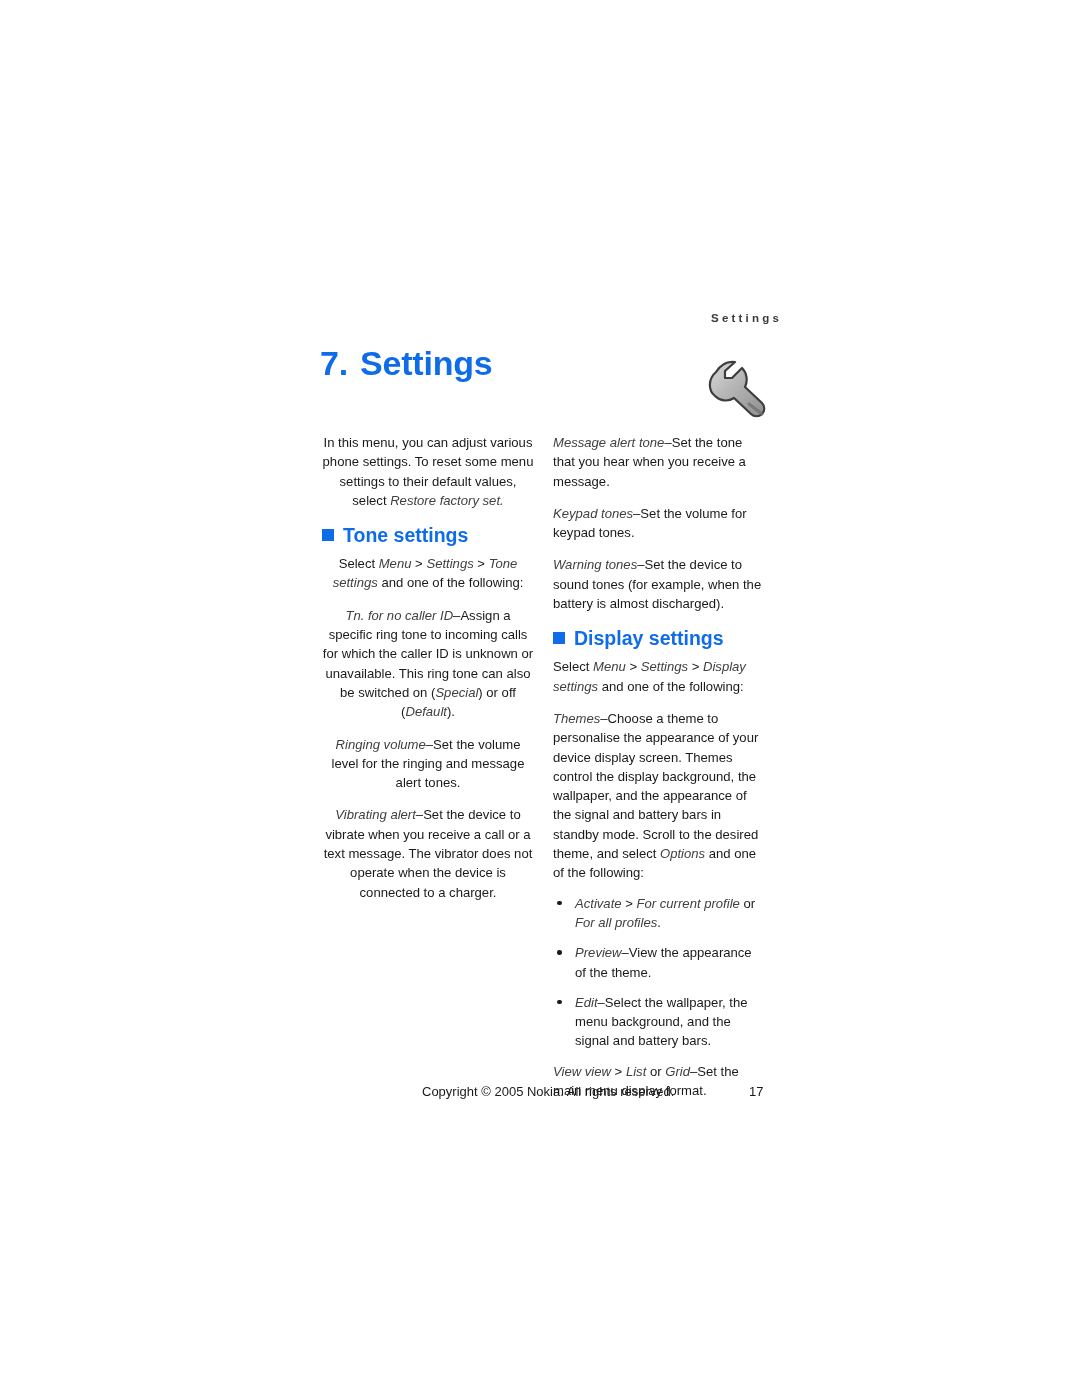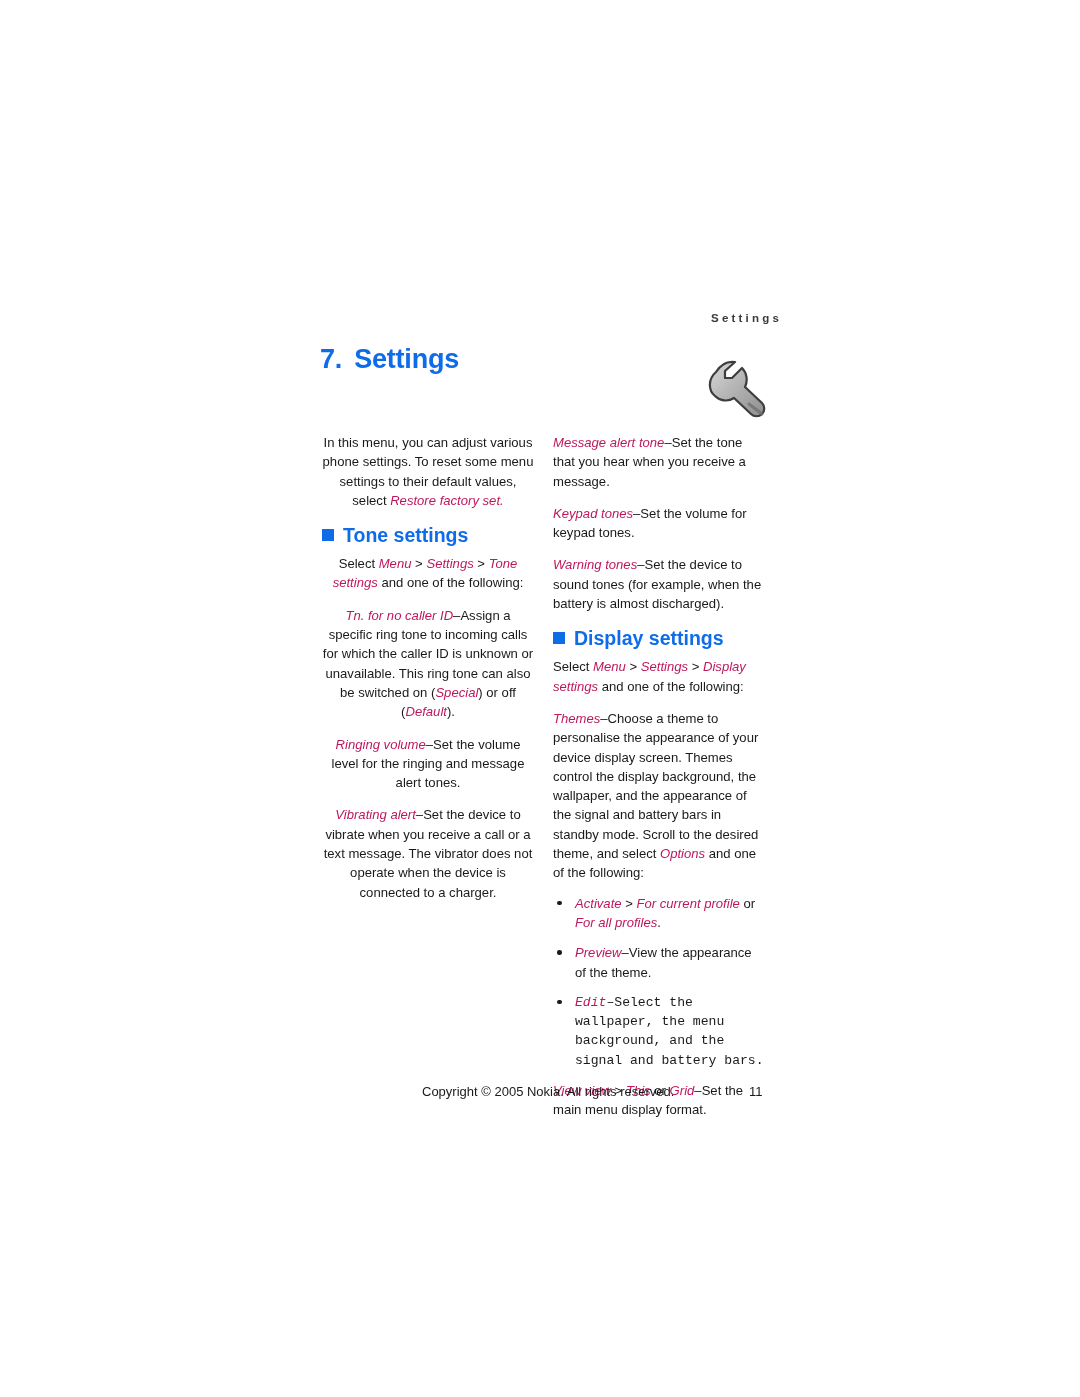--- a/index.html
+++ b/index.html
@@ -34,21 +34,21 @@
     font-weight: bold;
     letter-spacing: 3.2px;
     color: #3a3a3a;
   }
 
   
   .chapter-title {
     position: absolute;
     left: 320px;
     top: 328px;
-    font-size: 27px;
+    font-size: 34px;
     font-weight: bold;
     color: #0f6ce8;
     letter-spacing: -0.2px;
   }
   .chapter-num { margin-right: 12px; }
 
   .chapter-icon {
     position: absolute;
     left: 694px;
     top: 340px;
@@ -71,21 +71,21 @@
 
   p.para {
     margin: 0 0 13px 0;
   }
   p.tight {
     margin: 0 0 11px 0;
   }
 
   
   .g {            
-    color: #be185d;
+    color: #404040;
     font-style: italic;
   }
   .lnk {          
     color: #2f7ed8;
   }
   .sep {          
     font-style: normal;
     color: #1a1a1a;
   }
 
@@ -113,21 +113,21 @@
   ul.bullets {
     list-style: none;
     margin: 0 0 11px 0;
     padding: 0;
   }
   ul.bullets li {
     position: relative;
     padding-left: 22px;
     margin-bottom: 11px;
   }
-  ul.bullets li:last-child { margin-bottom: 0; font-family: Liberation Mono, monospace; }
+  ul.bullets li:last-child { margin-bottom: 0; }
   ul.bullets li .dot {
     position: absolute;
     left: 4px;
     top: 7px;
     width: 4.5px;
     height: 4.5px;
     border-radius: 50%;
     background: #1a1a1a;
   }
 
@@ -227,22 +227,22 @@
         <span class="dot"></span><span class="g">Activate</span><span class="sep"> &gt; </span><span class="g">For current profile</span><span> or </span><span class="g">For all profiles</span><span>.</span>
       </li>
       <li>
         <span class="dot"></span><span class="g">Preview</span><span>–View the appearance of the theme.</span>
       </li>
       <li>
         <span class="dot"></span><span class="g">Edit</span><span>–Select the wallpaper, the menu background, and the signal and battery bars.</span>
       </li>
     </ul>
 
-    <p class="para"><span class="g">View view</span><span class="sep"> &gt; </span><span class="g">This</span><span> or </span><span class="g">Grid</span><span>–Set the main menu display format.</span></p>
+    <p class="para"><span class="g">View view</span><span class="sep"> &gt; </span><span class="g">List</span><span> or </span><span class="g">Grid</span><span>–Set the main menu display format.</span></p>
 
   </div>
 
   <div class="footer">
     <span class="copy">Copyright © 2005 Nokia. All rights reserved.</span>
-    <span class="pageno">11</span>
+    <span class="pageno">17</span>
   </div>
 
 </div>
 
 </body></html>

